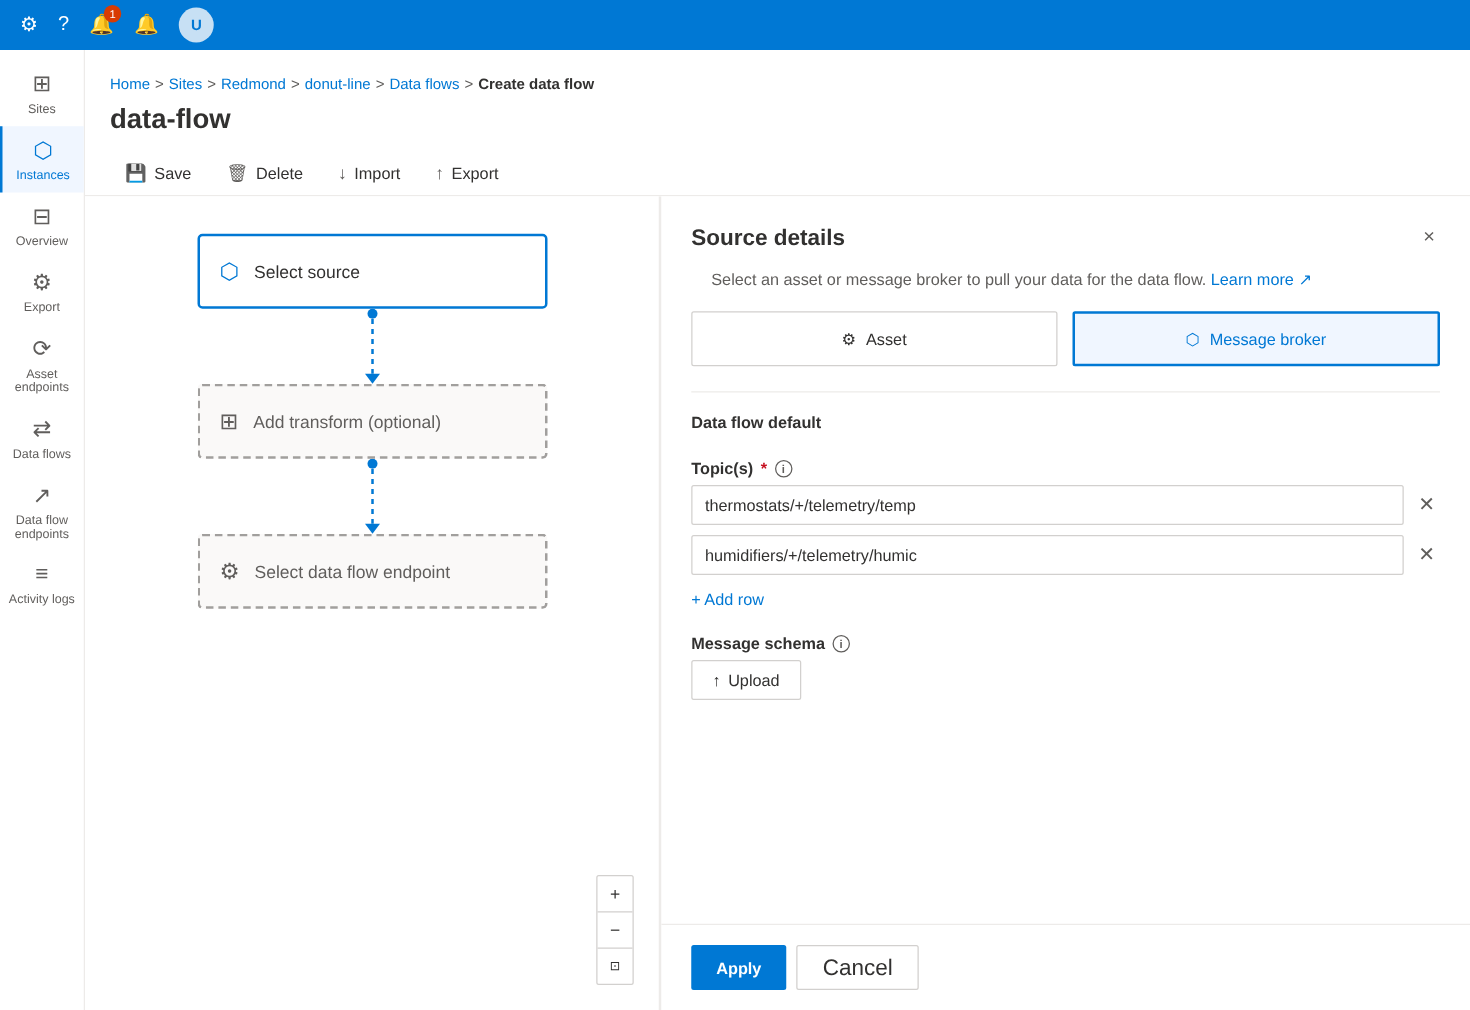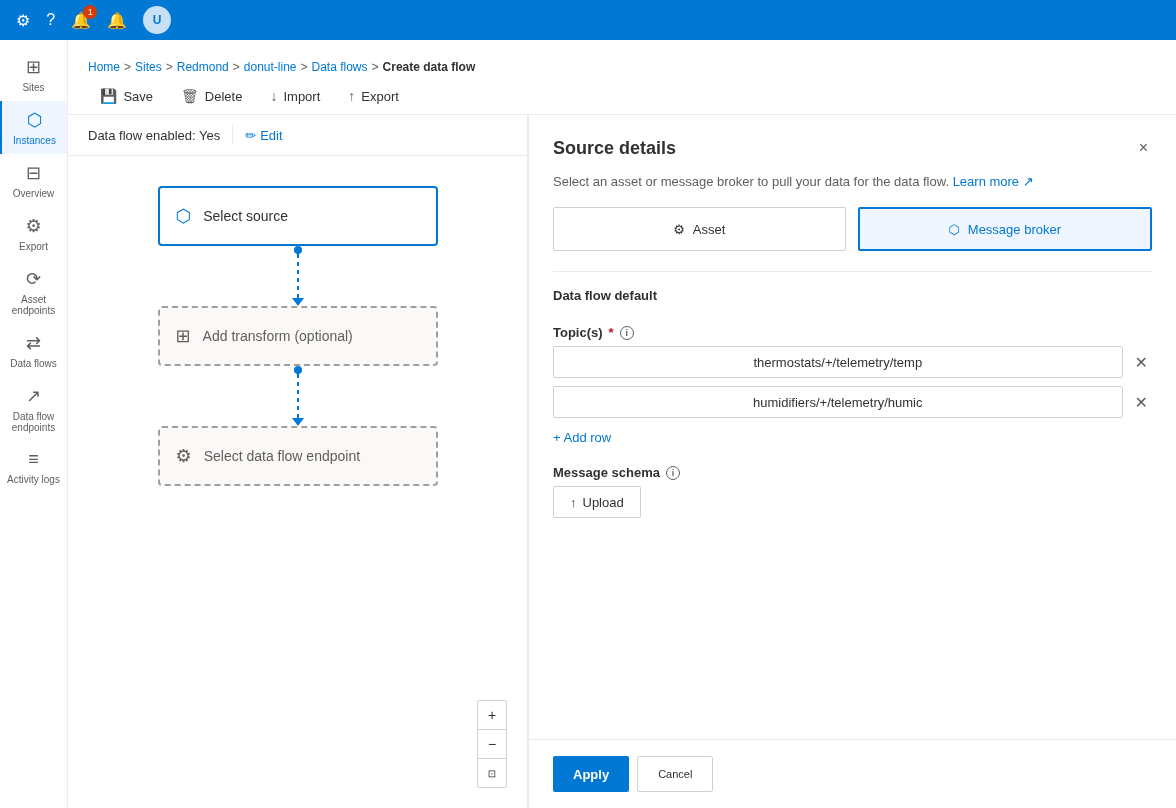--- a/index.html
+++ b/index.html
@@ -312,21 +312,21 @@
     .close-btn {
       background: none;
       border: none;
       cursor: pointer;
       color: #605e5c;
       font-size: 16px;
       padding: 4px;
     }
 
     .panel-subtitle {
-      padding: 0 24px 16px 24px;
+      padding: 0 24px 16px 40px;
       font-size: 13px;
       color: #605e5c;
       line-height: 1.4;
     }
     .panel-subtitle a { color: #0078d4; text-decoration: none; cursor: pointer; }
 
     
     .source-type-row {
       display: flex;
       gap: 12px;
@@ -414,21 +414,20 @@
       margin-bottom: 8px;
     }
     .topic-input {
       flex: 1;
       height: 32px;
       border: 1px solid #d2d0ce;
       border-radius: 2px;
       padding: 0 10px;
       font-size: 13px;
       color: #323130;
-      text-align: center;
     }
     .clear-btn {
       background: none;
       border: none;
       cursor: pointer;
       color: #605e5c;
       font-size: 16px;
       padding: 2px 4px;
     }
 
@@ -500,21 +499,21 @@
       font-weight: 600;
     }
     .cancel-btn {
       height: 36px;
       padding: 0 20px;
       background: white;
       color: #323130;
       border: 1px solid #d2d0ce;
       border-radius: 2px;
       cursor: pointer;
-      font-size: 11px;
+      font-size: 18px;
     }
 
     .panel-divider {
       height: 1px;
       background: #edebe9;
       margin: 0 24px 16px 24px;
     }
   </style>
 </head>
 <body>
@@ -578,20 +577,23 @@
       <span class="breadcrumb-sep">&gt;</span>
       <span class="breadcrumb-link">Redmond</span>
       <span class="breadcrumb-sep">&gt;</span>
       <span class="breadcrumb-link">donut-line</span>
       <span class="breadcrumb-sep">&gt;</span>
       <span class="breadcrumb-link">Data flows</span>
       <span class="breadcrumb-sep">&gt;</span>
       <span class="breadcrumb-current">Create data flow</span>
     </div>
 
+    <div class="page-title-bar">
+      <h1 class="page-title">data-flow</h1>
+    </div>
 
     <div class="toolbar">
       <button class="toolbar-btn">
         <span class="toolbar-btn-icon">💾</span>
         <span>Save</span>
       </button>
       <button class="toolbar-btn">
         <span class="toolbar-btn-icon">🗑</span>
         <span>Delete</span>
       </button>
@@ -601,28 +603,20 @@
       </button>
       <button class="toolbar-btn">
         <span class="toolbar-btn-icon">↑</span>
         <span>Export</span>
       </button>
     </div>
 
     <div class="dataflow-area">
 
       <div class="canvas-area">
-        <div class="enabled-bar">
-          <span>Data flow enabled: Yes</span>
-          <div class="divider-v"></div>
-          <button class="edit-btn">
-            <span>✏</span>
-            <span>Edit</span>
-          </button>
-        </div>
 
         <div class="canvas-content">
 
           <div class="flow-node">
             <span class="flow-node-icon">⬡</span>
             <span class="flow-node-label">Select source</span>
           </div>
 
           <div class="connector">
             <div class="connector-dot"></div>

